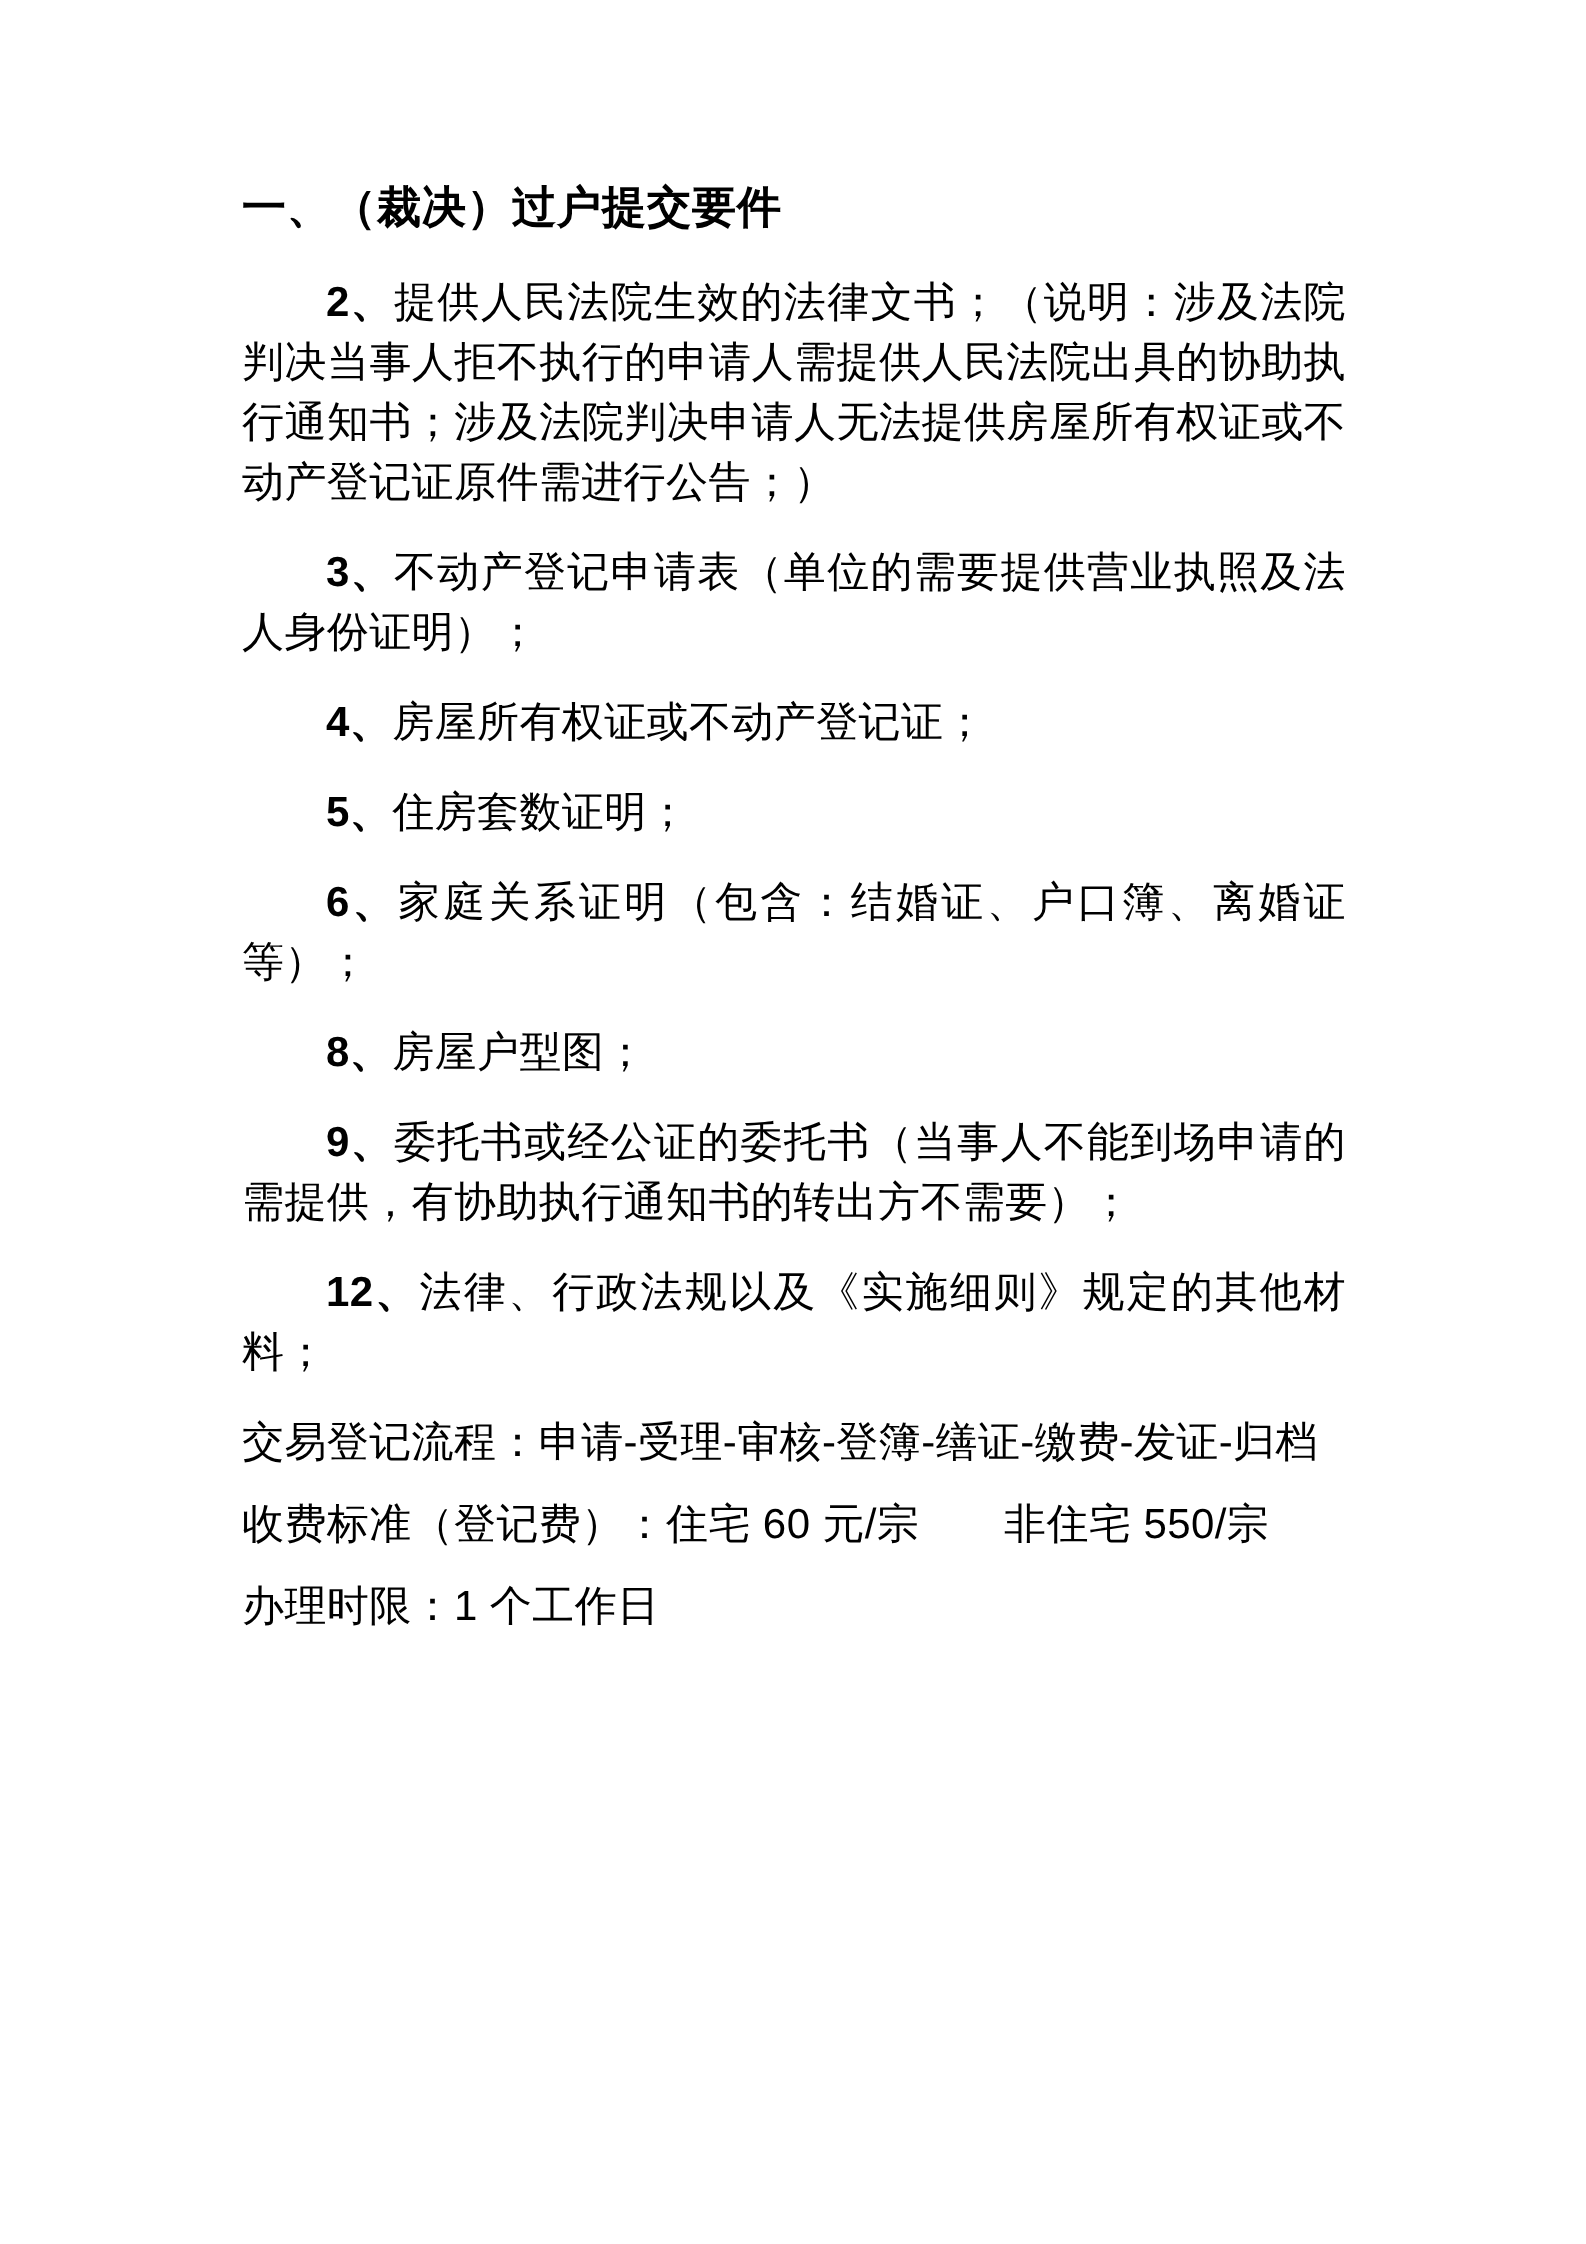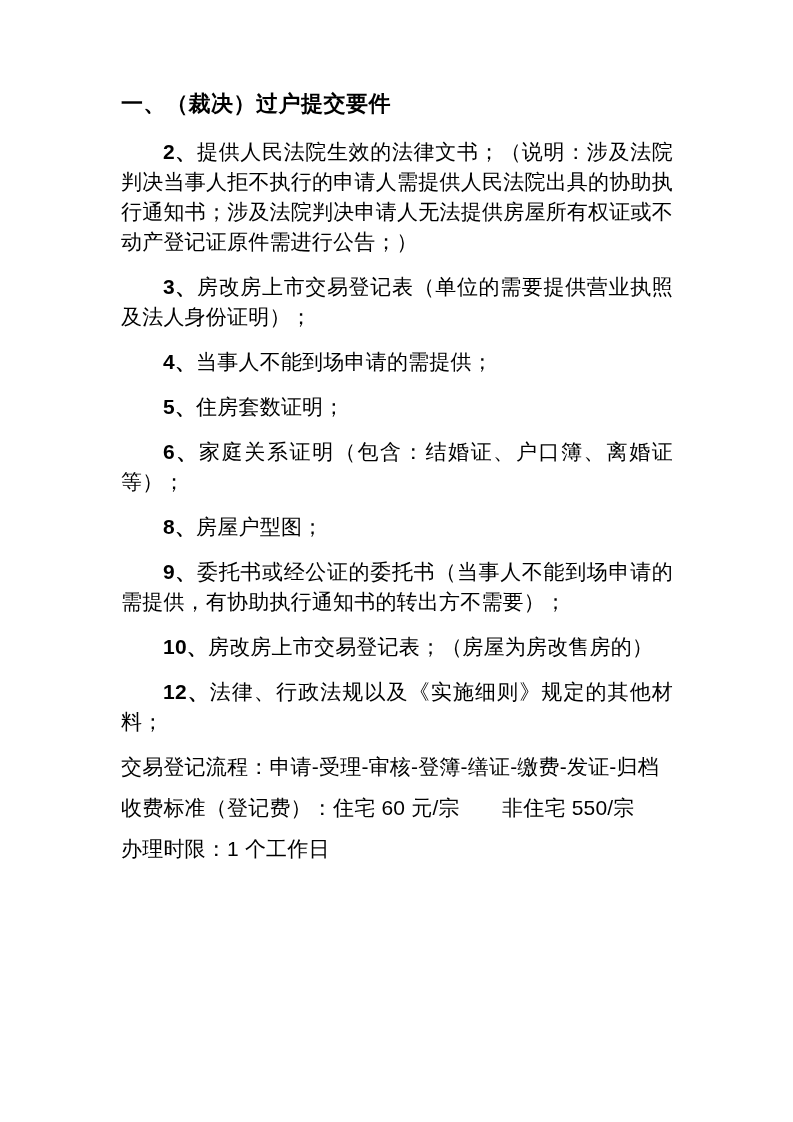--- a/index.html
+++ b/index.html
@@ -51,34 +51,33 @@
 </head>
 <body>
 
 <div class="page">
 
   <h1 class="doc-title">一、（裁决）过户提交要件</h1>
 
 
   <p class="item"><span class="num">2、</span><span>提供人民法院生效的法律文书；（说明：涉及法院判决当事人拒不执行的申请人需提供人民法院出具的协助执行通知书；涉及法院判决申请人无法提供房屋所有权证或不动产登记证原件需进行公告；）</span></p>
 
-  <p class="item"><span class="num">3、</span><span>房改房上市交易登记表（单位的需要提供营业执照及法人身份证明）；</span></p>
+  <p class="item"><span class="num">3、</span><span>不动产登记申请表（单位的需要提供营业执照及法人身份证明）；</span></p>
 
-  <p class="item"><span class="num">4、</span><span>当事人不能到场申请的需提供；</span></p>
+  <p class="item"><span class="num">4、</span><span>房屋所有权证或不动产登记证；</span></p>
 
   <p class="item"><span class="num">5、</span><span>住房套数证明；</span></p>
 
   <p class="item"><span class="num">6、</span><span>家庭关系证明（包含：结婚证、户口簿、离婚证等）；</span></p>
 
 
   <p class="item"><span class="num">8、</span><span>房屋户型图；</span></p>
 
   <p class="item"><span class="num">9、</span><span>委托书或经公证的委托书（当事人不能到场申请的需提供，有协助执行通知书的转出方不需要）；</span></p>
 
-  <p class="item"><span class="num">10、</span><span>房改房上市交易登记表；（房屋为房改售房的）</span></p>
 
   <p class="item"><span class="num">12、</span><span>法律、行政法规以及《实施细则》规定的其他材料；</span></p>
 
   <p class="plain">交易登记流程：申请-受理-审核-登簿-缮证-缴费-发证-归档</p>
 
   <p class="plain">收费标准（登记费）：住宅 60 元/宗　　非住宅 550/宗</p>
 
   <p class="plain">办理时限：1 个工作日</p>
 
 </div>

